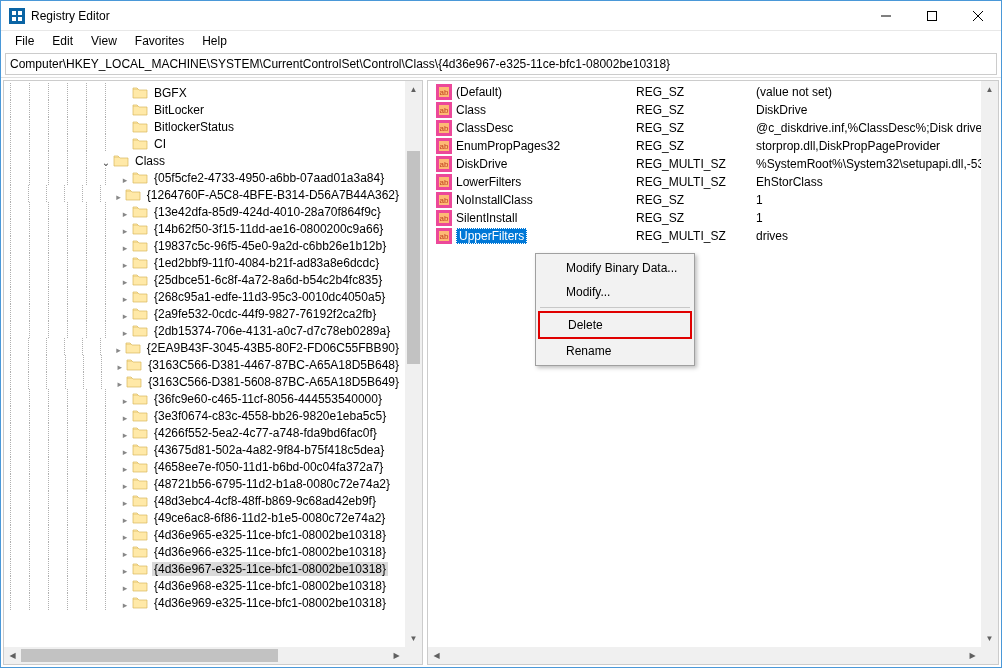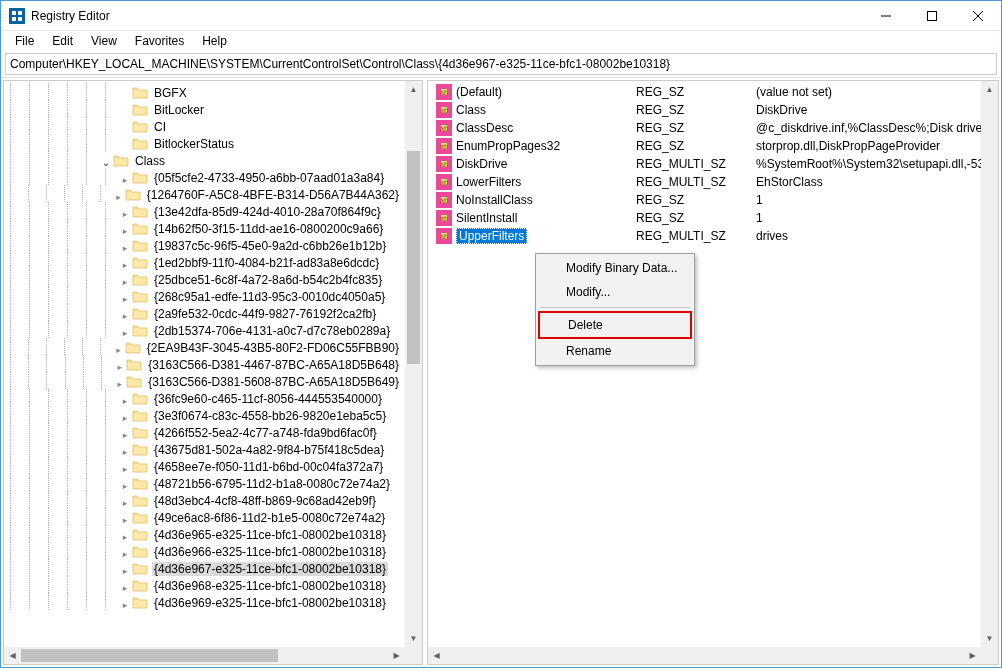--- a/index.html
+++ b/index.html
@@ -163,22 +163,22 @@
     white-space:nowrap;
     overflow:hidden;
   }
   .col-name { width:200px; display:flex; align-items:center; }
   .col-type { width:120px; }
   .col-data { flex:1; }
   .val-icon {
     width:16px; height:16px;
     margin-right:4px;
     display:inline-flex;align-items:center;justify-content:center;
-    border:5px solid #ec4899;
-    background:#bef264;
+    border:3px solid #ec4899;
+    background:#fdba74;
     font-size:8px;
     color:#c04020;
   }
   .list-row.selected .name-text {
     background:#0078d7;
     color:#fff;
     padding:0 2px;
     border:1px dotted #fff;
   }
 
@@ -294,37 +294,37 @@
               <span style="display:inline-block;width:13px;height:17px;border-left:1px dotted #b0b0b0;margin-left:6px;"></span>
               <span style="display:inline-block;width:13px;height:17px;border-left:1px dotted #b0b0b0;margin-left:6px;"></span>
               <span style="display:inline-block;width:13px;height:17px;border-left:1px dotted #b0b0b0;margin-left:6px;"></span>
               <span class="expander">&nbsp;</span>
               <span class="folder-icon">
                 <svg width="16" height="14" viewBox="0 0 16 14">
                   <path d="M1 3 L6 3 L7 4 L15 4 L15 12 L1 12 Z" fill="#ffe9a8" stroke="#d9b85c" stroke-width="0.7"></path>
                   <path d="M1 3 L1 2 L5 2 L6 3" fill="#ffe9a8" stroke="#d9b85c" stroke-width="0.7"></path>
                 </svg>
               </span>
+              <span class="tree-label">BitlockerStatus</span>
+            </div>
+            <div class="tree-row">
+              <span style="display:inline-block;width:13px;height:17px;border-left:1px dotted #b0b0b0;margin-left:6px;"></span>
+              <span style="display:inline-block;width:13px;height:17px;border-left:1px dotted #b0b0b0;margin-left:6px;"></span>
+              <span style="display:inline-block;width:13px;height:17px;border-left:1px dotted #b0b0b0;margin-left:6px;"></span>
+              <span style="display:inline-block;width:13px;height:17px;border-left:1px dotted #b0b0b0;margin-left:6px;"></span>
+              <span style="display:inline-block;width:13px;height:17px;border-left:1px dotted #b0b0b0;margin-left:6px;"></span>
+              <span style="display:inline-block;width:13px;height:17px;border-left:1px dotted #b0b0b0;margin-left:6px;"></span>
+              <span class="expander">&nbsp;</span>
+              <span class="folder-icon">
+                <svg width="16" height="14" viewBox="0 0 16 14">
+                  <path d="M1 3 L6 3 L7 4 L15 4 L15 12 L1 12 Z" fill="#ffe9a8" stroke="#d9b85c" stroke-width="0.7"></path>
+                  <path d="M1 3 L1 2 L5 2 L6 3" fill="#ffe9a8" stroke="#d9b85c" stroke-width="0.7"></path>
+                </svg>
+              </span>
               <span class="tree-label">CI</span>
-            </div>
-            <div class="tree-row">
-              <span style="display:inline-block;width:13px;height:17px;border-left:1px dotted #b0b0b0;margin-left:6px;"></span>
-              <span style="display:inline-block;width:13px;height:17px;border-left:1px dotted #b0b0b0;margin-left:6px;"></span>
-              <span style="display:inline-block;width:13px;height:17px;border-left:1px dotted #b0b0b0;margin-left:6px;"></span>
-              <span style="display:inline-block;width:13px;height:17px;border-left:1px dotted #b0b0b0;margin-left:6px;"></span>
-              <span style="display:inline-block;width:13px;height:17px;border-left:1px dotted #b0b0b0;margin-left:6px;"></span>
-              <span style="display:inline-block;width:13px;height:17px;border-left:1px dotted #b0b0b0;margin-left:6px;"></span>
-              <span class="expander">&nbsp;</span>
-              <span class="folder-icon">
-                <svg width="16" height="14" viewBox="0 0 16 14">
-                  <path d="M1 3 L6 3 L7 4 L15 4 L15 12 L1 12 Z" fill="#ffe9a8" stroke="#d9b85c" stroke-width="0.7"></path>
-                  <path d="M1 3 L1 2 L5 2 L6 3" fill="#ffe9a8" stroke="#d9b85c" stroke-width="0.7"></path>
-                </svg>
-              </span>
-              <span class="tree-label">BitlockerStatus</span>
             </div>
             <div class="tree-row">
               <span style="display:inline-block;width:13px;height:17px;border-left:1px dotted #b0b0b0;margin-left:6px;"></span>
               <span style="display:inline-block;width:13px;height:17px;border-left:1px dotted #b0b0b0;margin-left:6px;"></span>
               <span style="display:inline-block;width:13px;height:17px;border-left:1px dotted #b0b0b0;margin-left:6px;"></span>
               <span style="display:inline-block;width:13px;height:17px;border-left:1px dotted #b0b0b0;margin-left:6px;"></span>
               <span style="display:inline-block;width:13px;height:17px;border-left:1px dotted #b0b0b0;margin-left:6px;"></span>
               <span class="expander open">⌄</span>
               <span class="folder-icon">
                 <svg width="16" height="14" viewBox="0 0 16 14">

